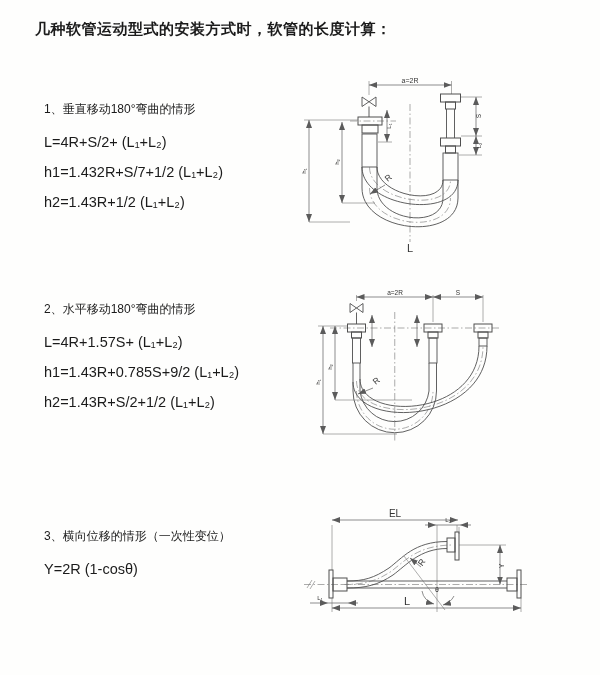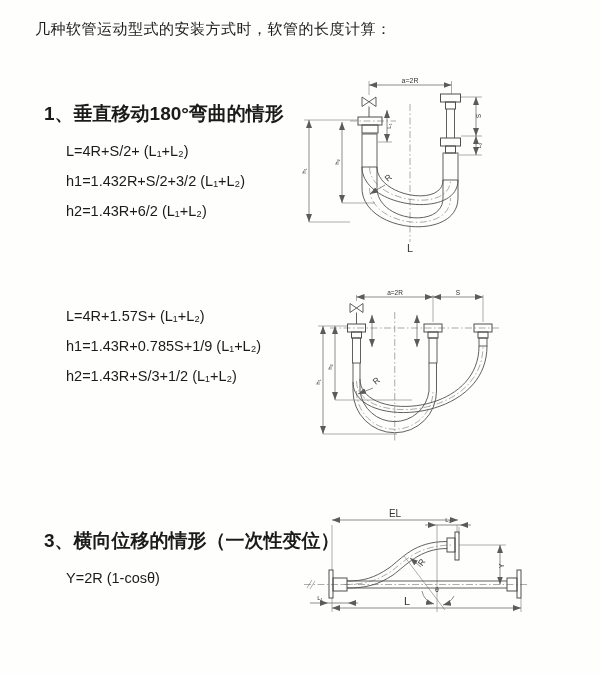--- a/index.html
+++ b/index.html
@@ -1,24 +1,24 @@
 <!DOCTYPE html>
 <html><head>
 <meta charset="utf-8">
 <style>
   html,body{margin:0;padding:0;}
   body{
     width:600px;height:675px;position:relative;background:#fefefd;
     font-family:"Liberation Sans","DejaVu Sans",sans-serif;color:#1b1b1b;
     overflow:hidden;
   }
-  .title{position:absolute;left:35px;top:20px;font-size:15px;font-weight:400;letter-spacing:.5px;white-space:nowrap;}
+  .title{position:absolute;left:35px;top:20px;font-size:15px;font-weight:700;letter-spacing:.5px;white-space:nowrap;}
   .sec{position:absolute;left:44px;}
-  .sec .hd{font-size:19px;font-weight:700;margin:0 0 9px 0;white-space:nowrap;}
-  .sec .formula{font-size:14.5px;margin-left:22px;line-height:30px;white-space:nowrap;}
+  .sec .hd{font-size:12px;font-weight:400;margin:0 0 9px 0;white-space:nowrap;}
+  .sec .formula{font-size:14.5px;line-height:30px;white-space:nowrap;}
   .diag{position:absolute;}
   
   .dln{stroke:#4f4f4f;stroke-width:1;fill:none;}
   .dln2{stroke:#4f4f4f;stroke-width:.9;fill:none;}
   .dim{stroke:#5b5b5b;stroke-width:.7;fill:none;}
   .ext{stroke:#6a6a6a;stroke-width:.55;fill:none;}
   .cl{stroke:#737373;stroke-width:.6;fill:none;stroke-dasharray:7 2.5 1.5 2.5;}
   svg text{fill:#333;}
   .t6{font-size:6px;}
   .t65{font-size:6.5px;}
@@ -28,28 +28,29 @@
   .t11{font-size:11px;}
 </style>
 </head>
 <body>
 
 <div class="title">几种软管运动型式的安装方式时，软管的长度计算：</div>
 
 <div class="sec" style="top:101px;">
   <div class="hd">1、垂直移动180°弯曲的情形</div>
   <div class="formula">L=4R+S/2+ (L₁+L₂)</div>
-  <div class="formula">h1=1.432R+S/2+3/2 (L₁+L₂)</div>
-  <div class="formula">h2=1.43R+6/2 (L₁+L₂)</div>
+  <div class="formula">h1=1.432R+S/7+1/2 (L₁+L₂)</div>
+  <div class="formula">h2=1.43R+1/2 (L₁+L₂)</div>
 </div>
 
 <div class="sec" style="top:301px;">
+  <div class="hd">2、水平移动180°弯曲的情形</div>
   <div class="formula">L=4R+1.57S+ (L₁+L₂)</div>
-  <div class="formula">h1=1.43R+0.785S+1/9 (L₁+L₂)</div>
-  <div class="formula">h2=1.43R+S/3+1/2 (L₁+L₂)</div>
+  <div class="formula">h1=1.43R+0.785S+9/2 (L₁+L₂)</div>
+  <div class="formula">h2=1.43R+S/2+1/2 (L₁+L₂)</div>
 </div>
 
 <div class="sec" style="top:528px;">
   <div class="hd">3、横向位移的情形（一次性变位）</div>
   <div class="formula">Y=2R (1-cosθ)</div>
 </div>
 
 <svg class="diag" style="left:298px;top:68px;" width="250" height="195" viewBox="0 0 250 195">
   <defs>
     <marker id="ar1" markerUnits="userSpaceOnUse" markerWidth="9" markerHeight="7" refX="8" refY="3" orient="auto-start-reverse">

